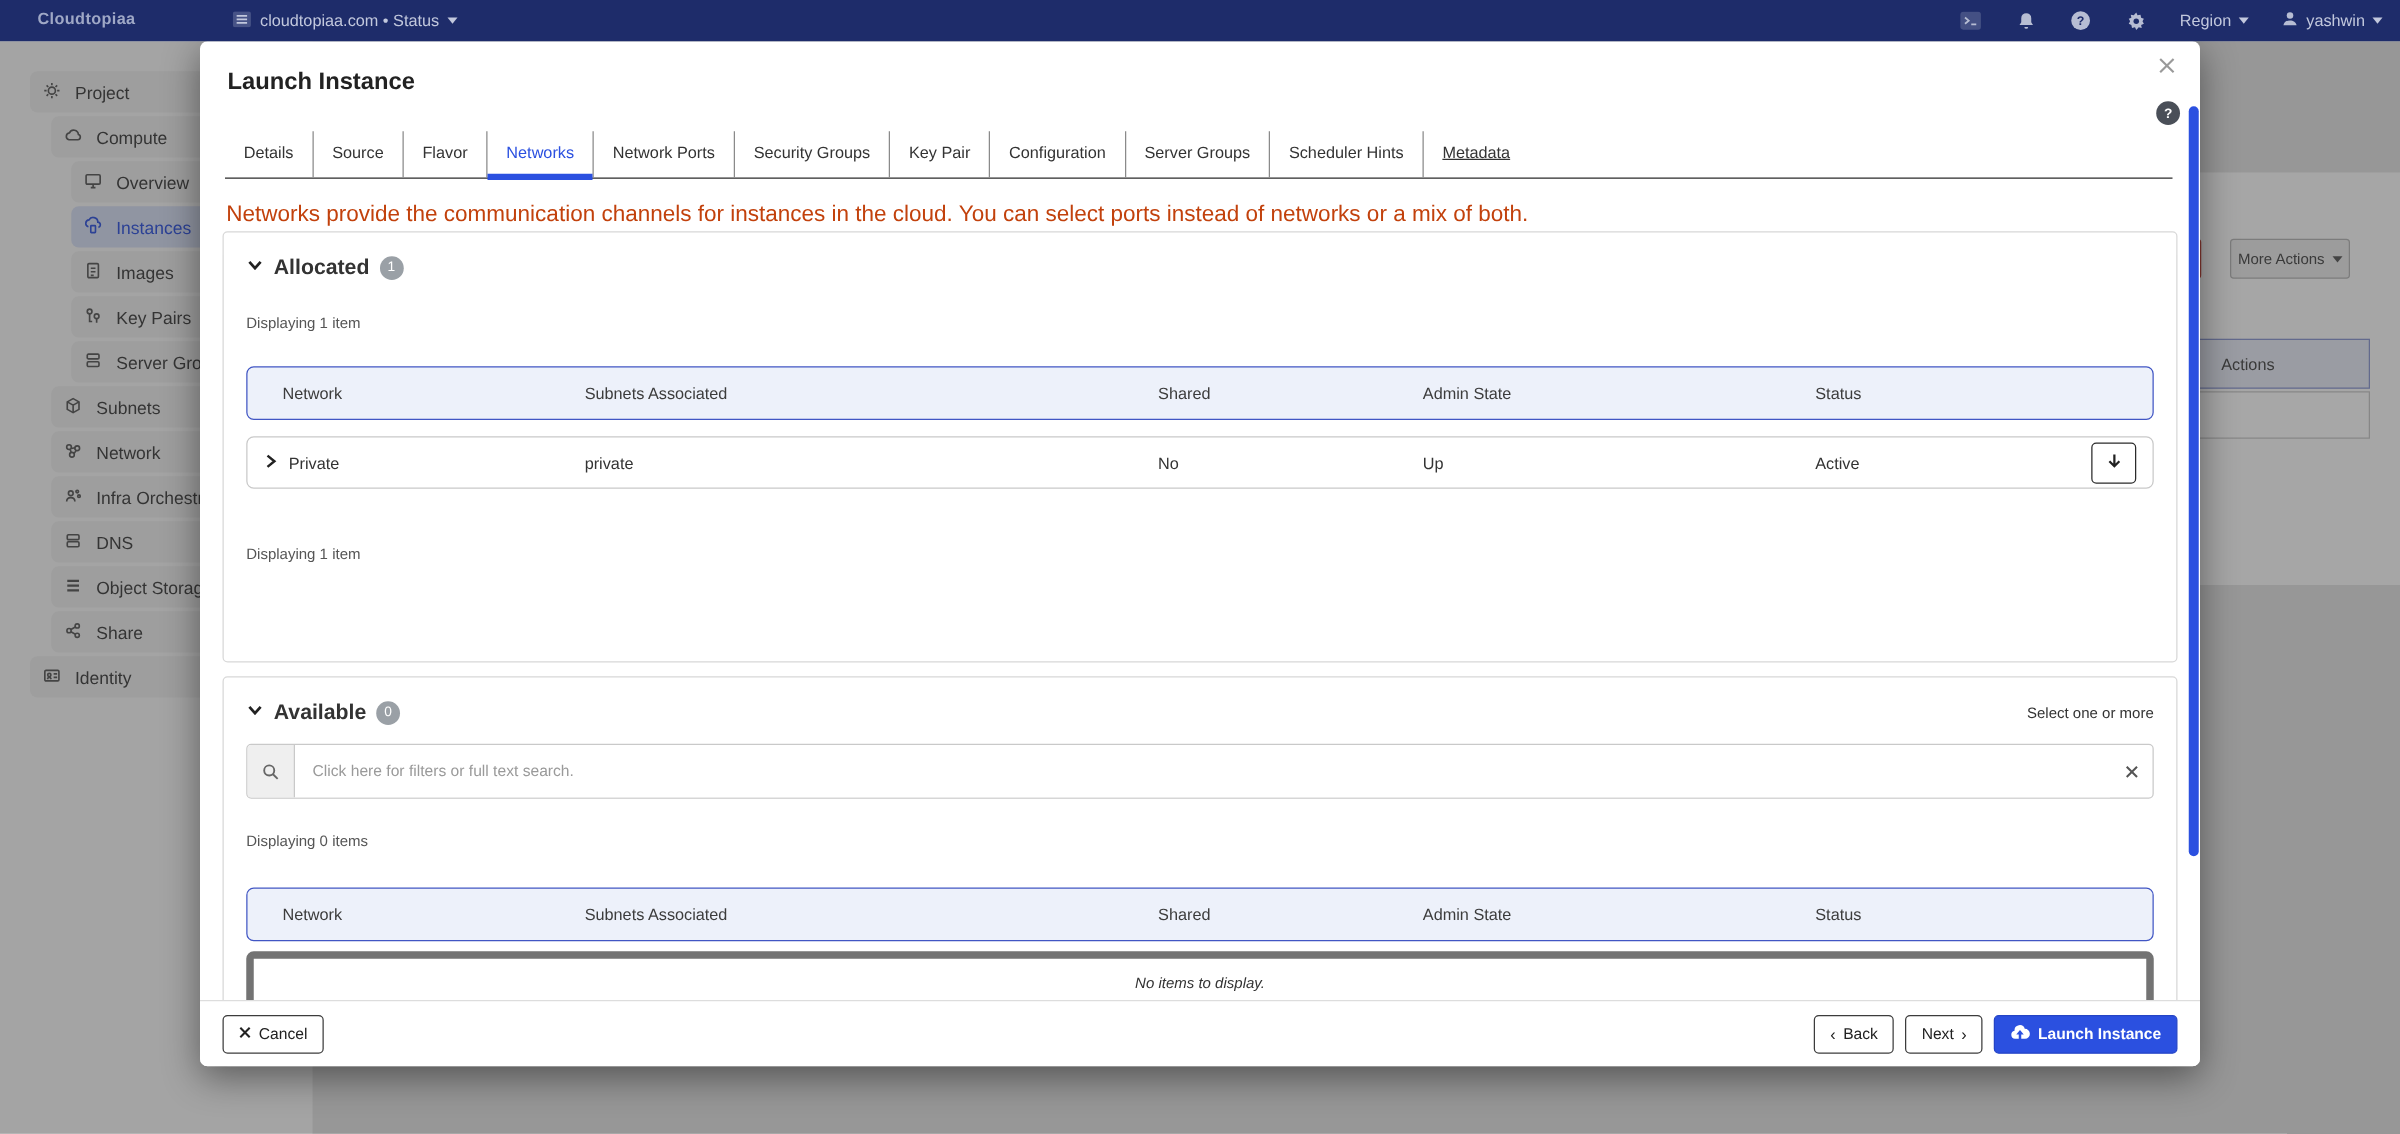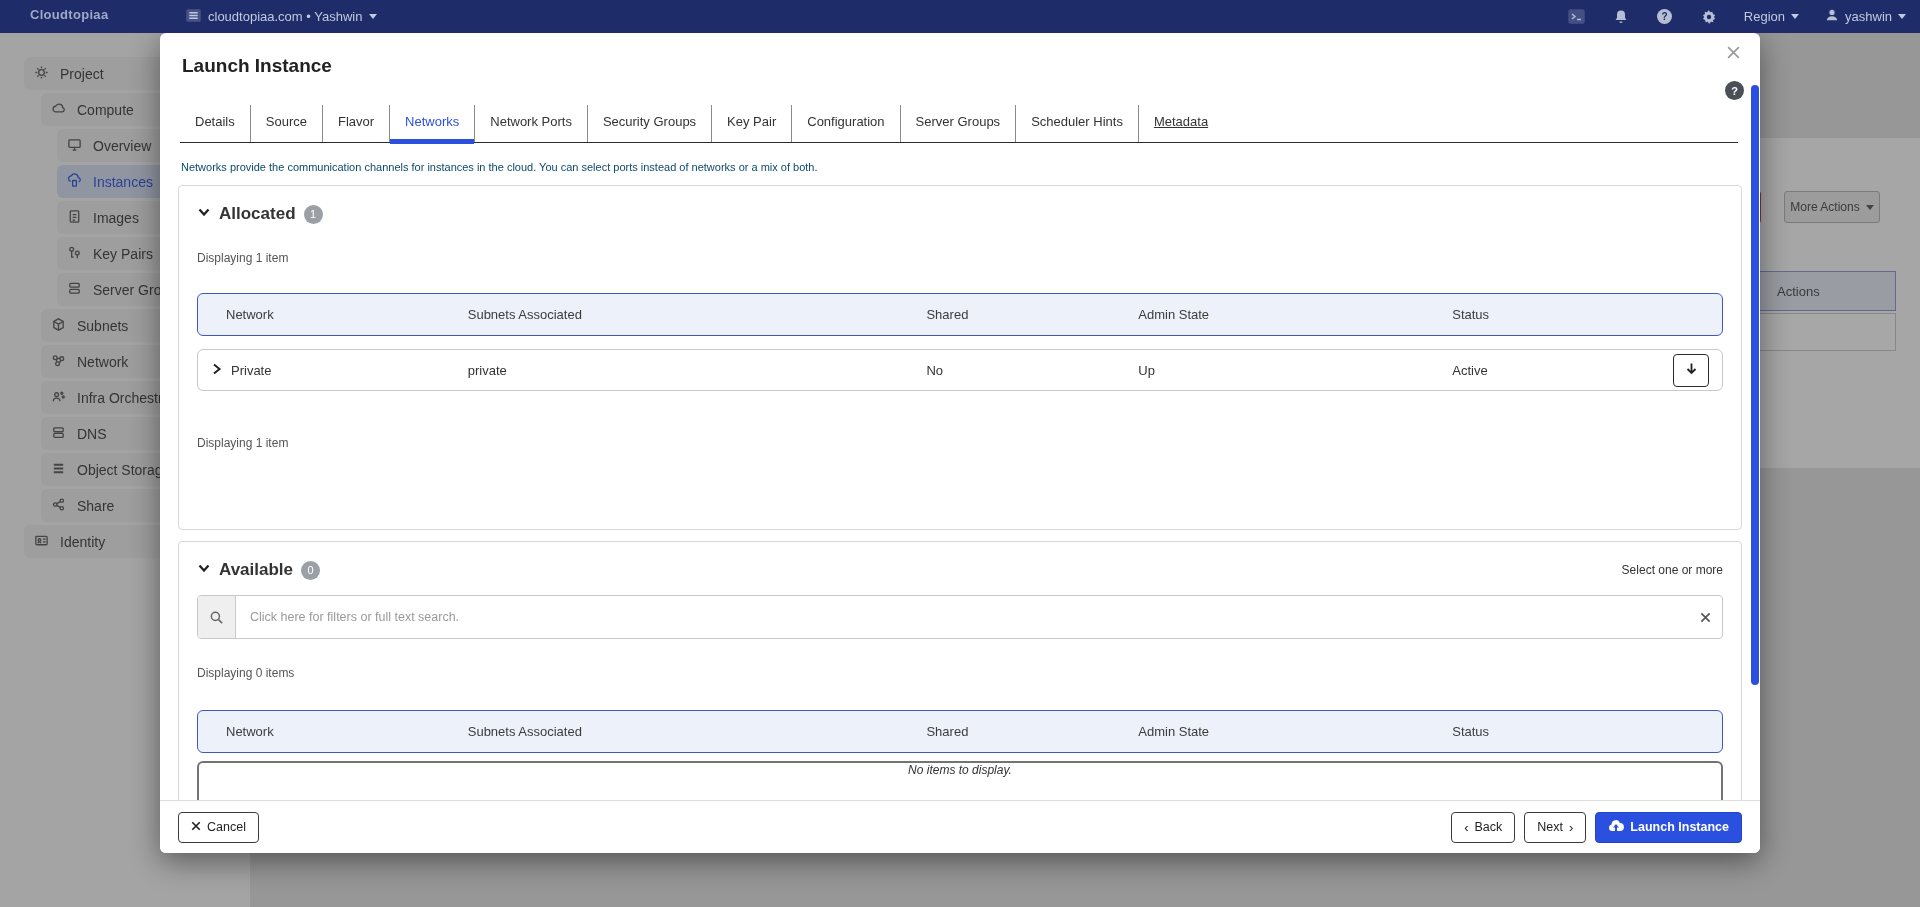--- a/index.html
+++ b/index.html
@@ -48,21 +48,21 @@
     cursor:pointer; }
 
   .tabs { position:absolute; left:20px; right:22px; top:72px; height:38px; border-bottom:1px solid #2b2b2b;
     display:flex; align-items:stretch; }
   .tab { position:relative; padding:9px 15px 0 15px; font-size:13px; color:#333; border-right:1px solid #8a8a8a;
     cursor:pointer; white-space:nowrap; }
   .tab:last-child { border-right:none;text-decoration:underline; }
   .tab.active { color:#2b50e0; }
   .tab.active::after { content:""; position:absolute; left:0; right:0; bottom:-2px; height:5px; background:#2b50e0; }
 
-  .m-desc { position:absolute; left:21px; top:128px; font-size:11px; color:#0c4a6e; }
+  .m-desc { position:absolute; left:21px; top:128px; font-size:18px; color:#c2410c; }
 
   .panel { position:absolute; left:18px; width:1564px; border:1px solid #d8d8d8; border-radius:4px; padding:18px; background:#fff; }
   .panel.alloc { top:152px; height:345px; }
   .panel.avail { top:508px; height:312px; overflow:hidden; }
 
   .sec-head { display:flex; align-items:center; gap:8px; }
   .sec-title { font-size:17px; font-weight:600; color:#333; }
   .badge { min-width:19px; height:19px; border-radius:50%; background:#9aa0a6; color:#fff; font-size:11px;
     display:flex; align-items:center; justify-content:center; padding:0 4px; }
   .sec-hint { margin-left:auto; font-size:12px; color:#333; }
@@ -83,22 +83,22 @@
   .row-btn { position:absolute; right:13px; top:4px; width:36px; height:33px; border:1.5px solid #2b2b2b; border-radius:4px;
     background:#fff; display:flex; align-items:center; justify-content:center; cursor:pointer; }
 
   .search { margin-top:15px; height:44px; border:1px solid #c9c9c9; border-radius:4px; display:flex; align-items:stretch; overflow:hidden; }
   .search-ic { width:38px; background:#efefef; border-right:1px solid #c9c9c9; display:flex; align-items:center; justify-content:center; }
   .search input { flex:1; border:none; outline:none; font-size:12.5px; color:#7f1d1d; padding:0 14px;
     font-family:"Liberation Sans", sans-serif; }
   .search input::placeholder { color:#9a9a9a; }
   .search-clear { width:34px; display:flex; align-items:center; justify-content:center; cursor:pointer; }
 
-  .empty-row { margin-top:8px; height:46px; border:2px solid #737373; border-radius:6px; background:#fff;
-    display:flex; justify-content:center; font-size:12px; font-style:italic; color:#333; }
+  .empty-row { margin-top:8px; height:46px; border:6px solid #737373; border-radius:6px; background:#fff;
+    display:flex; justify-content:center; padding-top:12px; font-size:12px; font-style:italic; color:#333; }
 
   .m-footer { position:absolute; left:0; bottom:0; width:100%; height:53px; background:#fff; border-top:1px solid #ddd;
     z-index:10; display:flex; align-items:center; padding:0 18px; }
   .btn { height:31px; border:1px solid #3c3c3c; border-radius:4px; background:#fff; font-size:12.5px; color:#222;
     display:inline-flex; align-items:center; justify-content:center; gap:6px; padding:0 12px; cursor:pointer;
     font-family:"Liberation Sans", sans-serif; }
   .f-right { margin-left:auto; display:flex; gap:9px; }
   .btn.primary { background:#2b50e0; border-color:#2444c6; color:#fff; font-weight:bold; }
   .chev-txt { font-size:13px; color:#222; }
 
@@ -232,21 +232,21 @@
 
 <div class="overlay"></div>
 
 <div class="topbar">
   <div class="brand">Cloudtopiaa</div>
   <div class="ctx">
     <span><svg width="15" height="13" viewBox="0 0 16 14" fill="none" stroke="#c2c8dd" stroke-width="1.5">
           <rect x="1" y="1" width="14" height="12" rx="1" fill="#c2c8dd" opacity="0.25"></rect>
           <path d="M3.5 4h9M3.5 7h9M3.5 10h9"></path>
         </svg></span>
-    <span>cloudtopiaa.com • Yashwin</span>
+    <span>cloudtopiaa.com • Status</span>
     <span class="caret"></span>
   </div>
   <div class="tb-right">
     <span class="tb-ic">
         <svg width="17" height="15" viewBox="0 0 17 15" fill="none" stroke="#b7bdd3" stroke-width="1.4">
           <rect x="1" y="1" width="15" height="13" rx="1.5" fill="#b7bdd3" opacity="0.25"></rect>
           <path d="M4 5l3 2.5L4 10M9 10.5h4"></path>
         </svg>
       </span>
     <span class="tb-ic">

